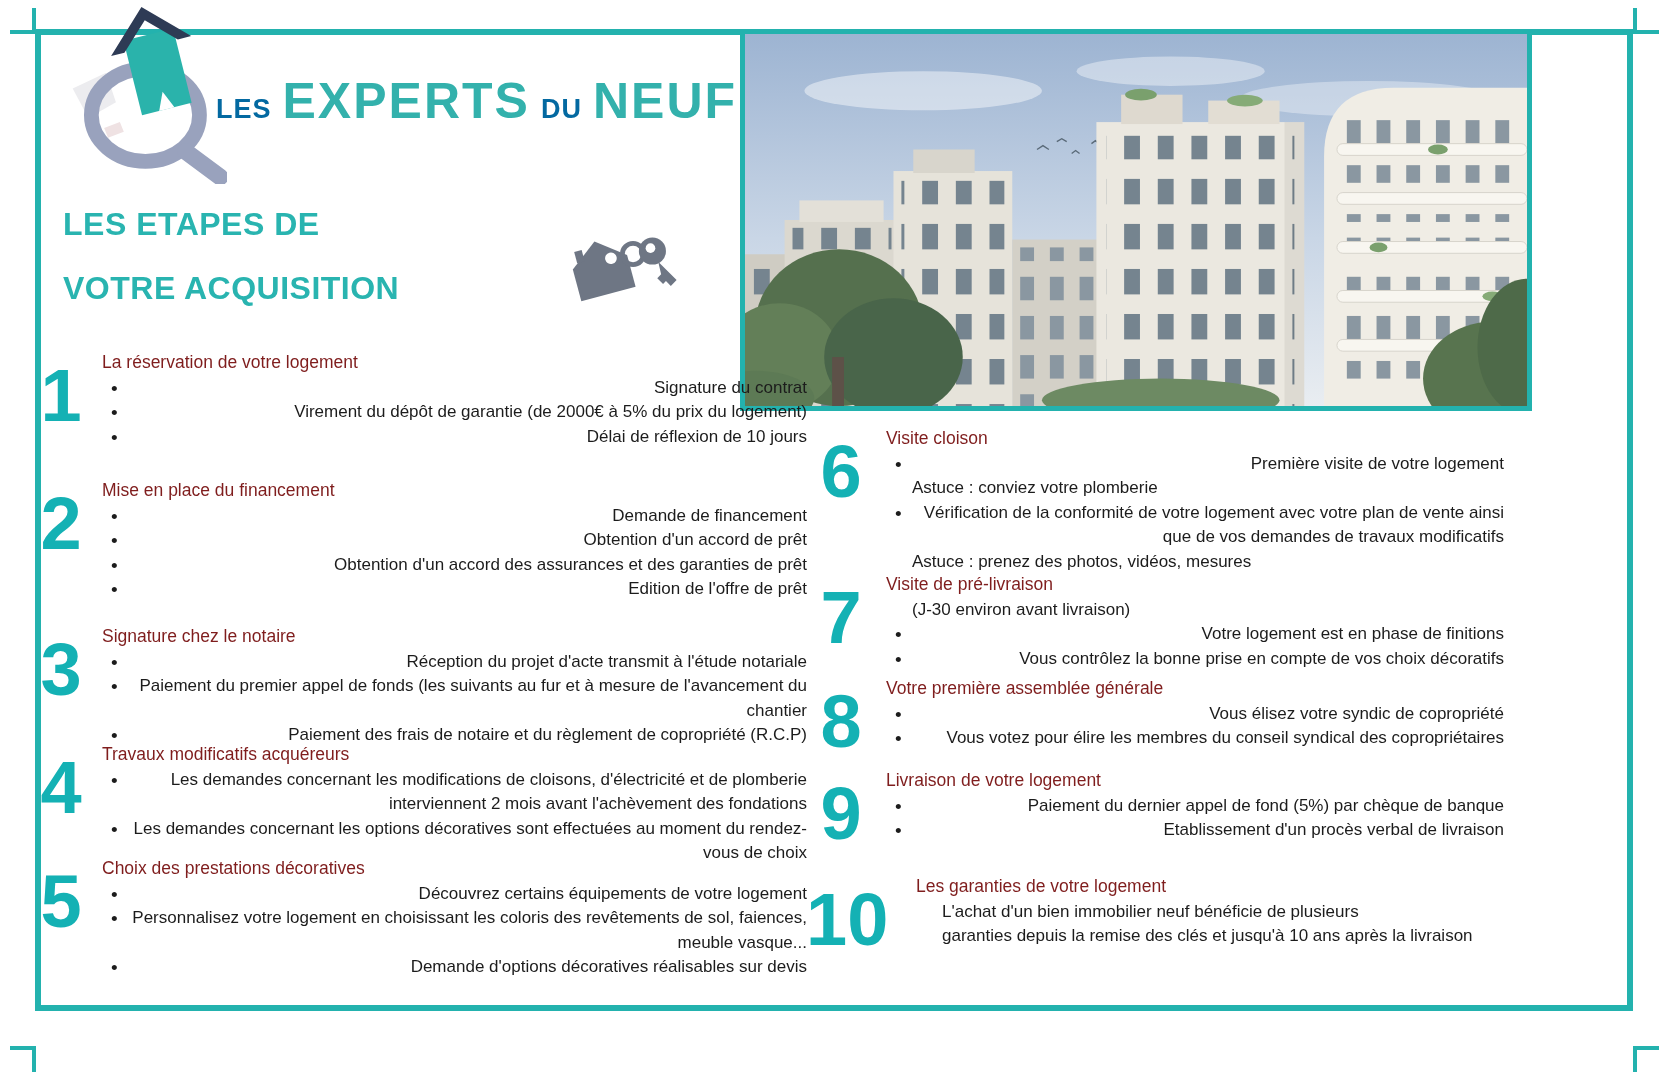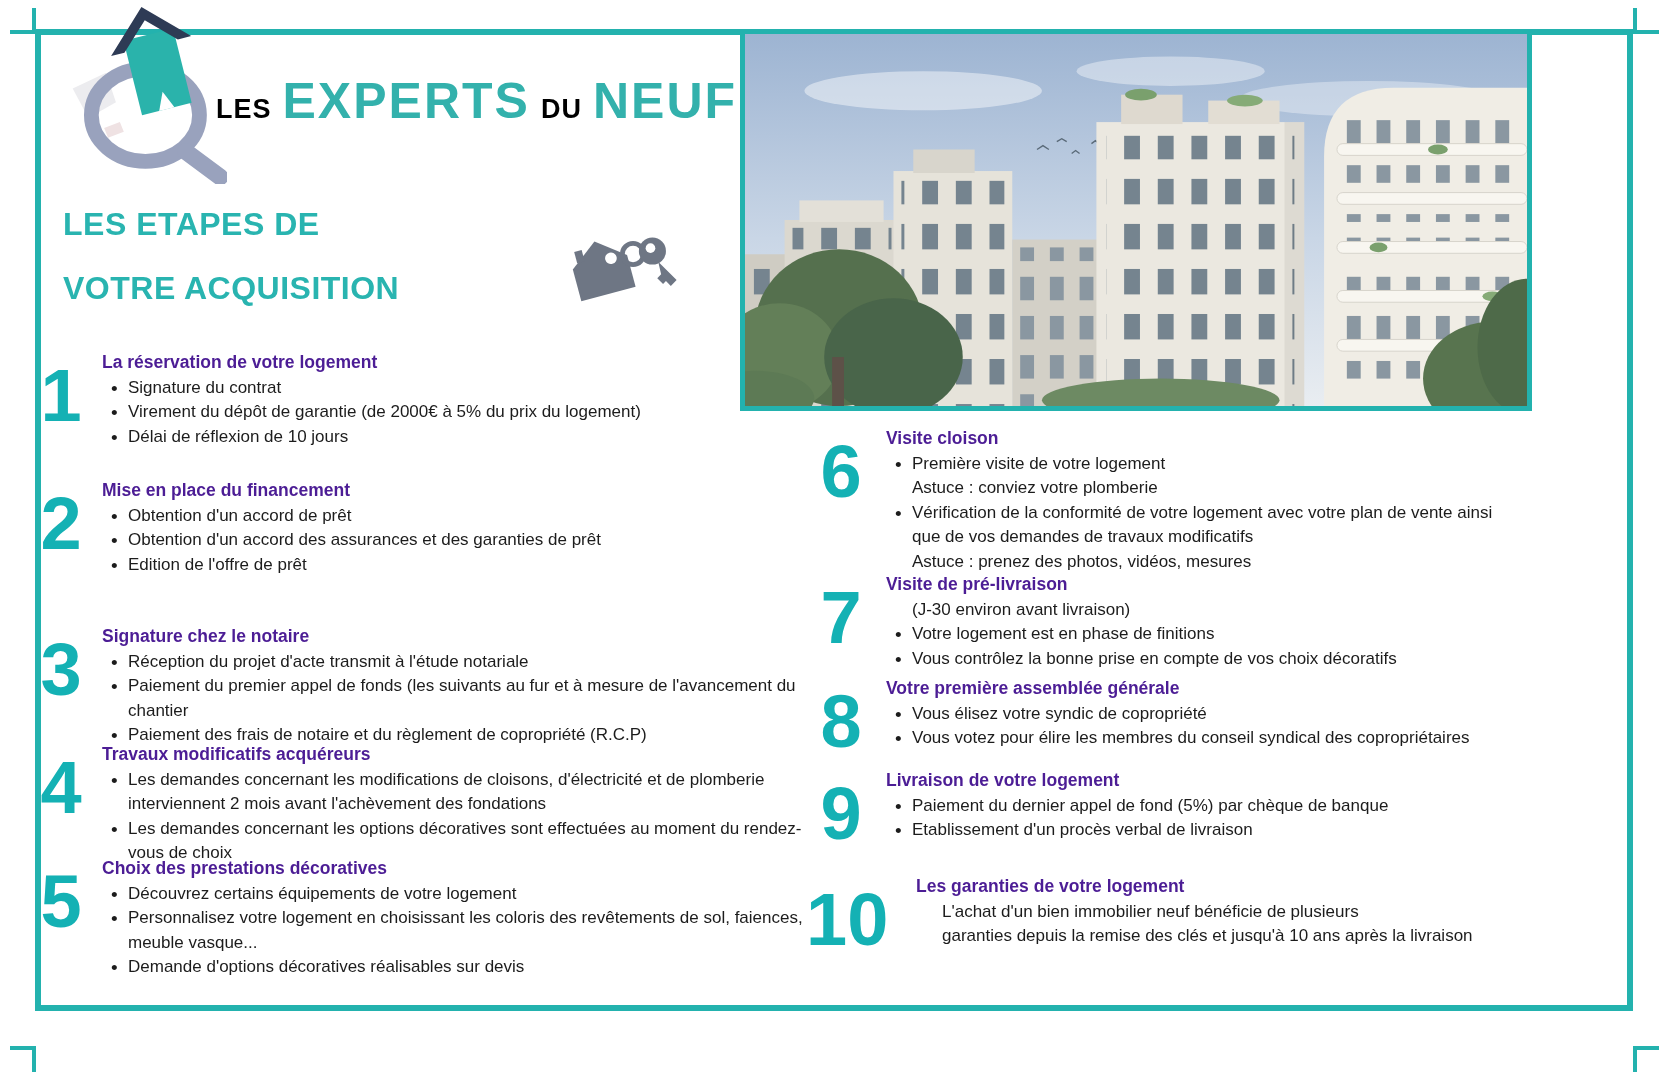--- a/index.html
+++ b/index.html
@@ -10,45 +10,45 @@
          border:6px solid #23b2ae;box-sizing:content-box;}
   .mark{position:absolute;width:22px;height:22px;border:0 solid #23b2ae;}
   .m-tl{left:10px;top:8px;border-right-width:4px;border-bottom-width:4px;}
   .m-tr{right:10px;top:8px;border-left-width:4px;border-bottom-width:4px;}
   .m-bl{left:10px;bottom:8px;border-right-width:4px;border-top-width:4px;}
   .m-br{right:10px;bottom:8px;border-left-width:4px;border-top-width:4px;}
 
   
   .logo-icon{position:absolute;left:55px;top:2px;width:172px;height:182px;}
   .logo-text{position:absolute;left:216px;top:72px;display:flex;align-items:baseline;gap:11px;white-space:nowrap;}
-  .logo-small{font-size:27px;font-weight:600;color:#000000;letter-spacing:1px;}
+  .logo-small{font-size:27px;font-weight:600;color:#0369a1;letter-spacing:1px;}
   .logo-big{font-size:50px;font-weight:700;letter-spacing:2px;color:#33b1ac;}
 
   
   .title{position:absolute;left:63px;top:192px;color:#29b4b0;font-weight:700;
          font-size:32px;line-height:64px;letter-spacing:0.5px;}
   .key-icon{position:absolute;left:558px;top:222px;width:122px;height:92px;}
 
   
   .photo{position:absolute;left:740px;top:29px;width:792px;height:382px;
          border:5px solid #23b2ae;box-sizing:border-box;overflow:hidden;background:#c9d6e6;}
   .photo svg{display:block;width:100%;height:100%;}
 
   
   .step{position:absolute;display:flex;align-items:flex-start;}
   .step .num{flex:none;width:62px;text-align:center;font-size:74px;font-weight:700;
              color:#14b1b4;line-height:0.82;margin-top:14px;}
   .step.right .num{width:70px;}
   .step .content{margin-left:10px;}
   .step.left .content{width:705px;}
   .step.right .content{width:618px;}
-  .step h3{margin:0 0 3px 0;font-size:17.5px;font-weight:700;color:#4c1d95;}
+  .step h3{margin:0 0 3px 0;font-size:17.5px;font-weight:400;color:#7f1d1d;}
   .step ul{margin:0;padding:0;list-style:none;}
   .step li{font-size:17px;line-height:1.44;color:#1c1c1c;}
-  .step li.bullet{position:relative;padding-left:26px;}
+  .step li.bullet{position:relative;padding-left:26px;text-align:right;}
   .step li.bullet::before{content:"\2022";position:absolute;left:9px;top:-1px;font-size:19px;color:#1c1c1c;}
   .step li.plain{padding-left:26px;}
 </style>
 </head>
 <body>
 
 <div class="page">
 
   <div class="mark m-tl"></div>
   <div class="mark m-tr"></div>
@@ -170,20 +170,21 @@
         <li class="bullet">Délai de réflexion de 10 jours</li>
       </ul>
     </div>
   </div>
 
   <div class="step left" style="left:30px;top:480px;">
     <div class="num">2</div>
     <div class="content">
       <h3>Mise en place du financement</h3>
       <ul>
+        <li class="bullet">Demande de financement</li>
         <li class="bullet">Obtention d'un accord de prêt</li>
         <li class="bullet">Obtention d'un accord des assurances et des garanties de prêt</li>
         <li class="bullet">Edition de l'offre de prêt</li>
       </ul>
     </div>
   </div>
 
   <div class="step left" style="left:30px;top:626px;">
     <div class="num">3</div>
     <div class="content">

